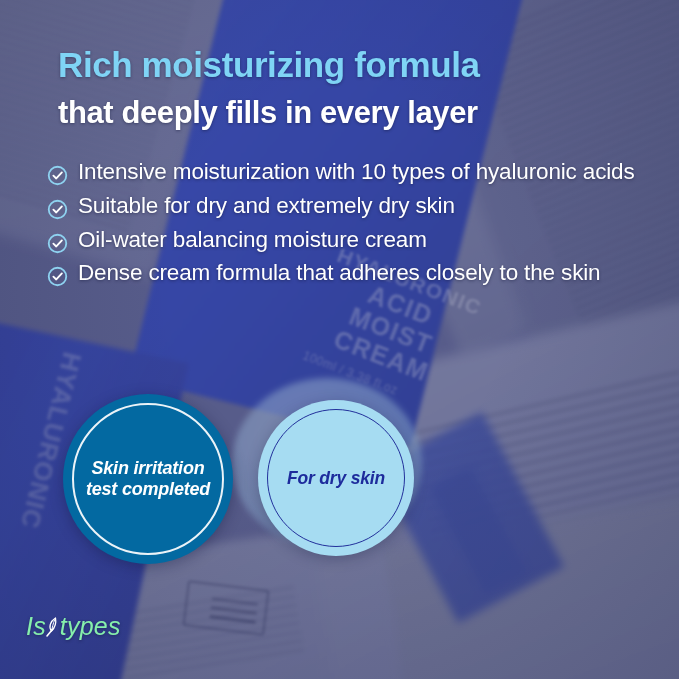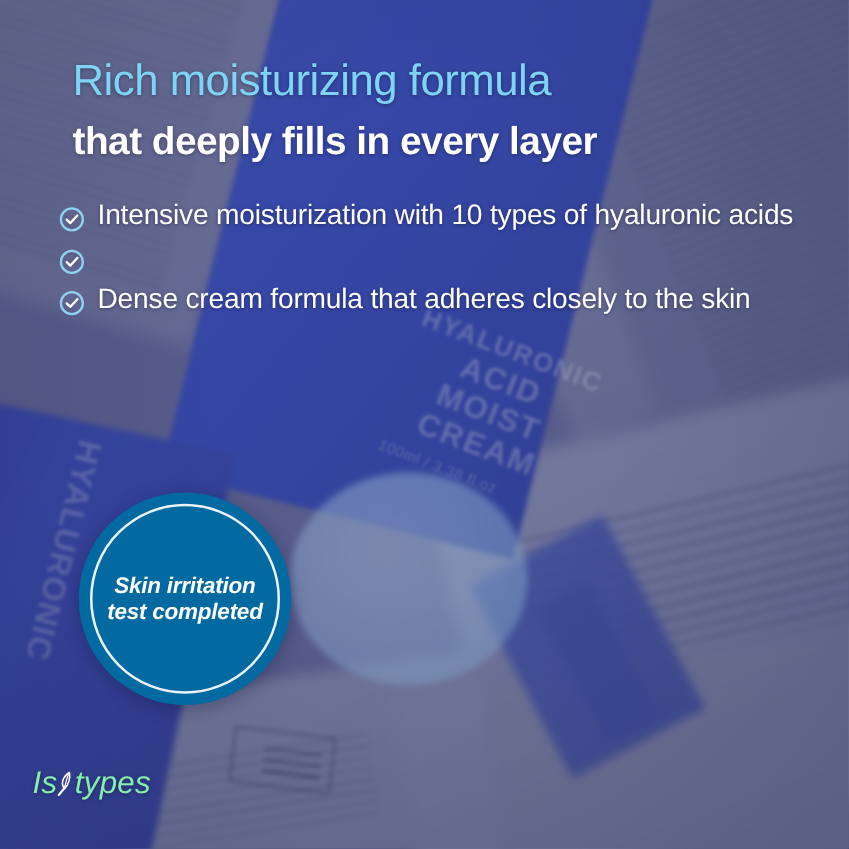--- a/index.html
+++ b/index.html
@@ -251,21 +251,21 @@
   }
   .headline {
     position: absolute;
     left: 58px;
     top: 44px;
     width: 580px;
   }
   .headline .l1 {
     display: block;
     font-size: 35px;
-    font-weight: 400;
+    font-weight: 700;
     color: #7fd4f5;
     letter-spacing: -0.4px;
     line-height: 1.18;
     text-shadow: 0 1px 3px rgba(18,22,54,.45);
   }
   .headline .l2 {
     display: block;
     font-size: 31px;
     font-weight: 700;
     color: #ffffff;
@@ -429,37 +429,51 @@
         </span>
         <span class="bullet-text">Intensive moisturization with 10 types of hyaluronic acids</span>
       </div>
       <div class="bullet">
         <span class="bullet-icon">
           <svg width="21" height="21" viewBox="0 0 24 24">
             <circle cx="12" cy="12" r="10" fill="none" stroke="#8ed2f0" stroke-width="2.1"></circle>
             <path d="M7.3 12.2 L10.6 15.4 L17 8.4" fill="none" stroke="#ffffff" stroke-width="2.1" stroke-linecap="round" stroke-linejoin="round"></path>
           </svg>
         </span>
+        <span class="bullet-text">Suitable for dry and extremely dry skin</span>
+      </div>
+      <div class="bullet">
+        <span class="bullet-icon">
+          <svg width="21" height="21" viewBox="0 0 24 24">
+            <circle cx="12" cy="12" r="10" fill="none" stroke="#8ed2f0" stroke-width="2.1"></circle>
+            <path d="M7.3 12.2 L10.6 15.4 L17 8.4" fill="none" stroke="#ffffff" stroke-width="2.1" stroke-linecap="round" stroke-linejoin="round"></path>
+          </svg>
+        </span>
+        <span class="bullet-text">Oil-water balancing moisture cream</span>
       </div>
       <div class="bullet">
         <span class="bullet-icon">
           <svg width="21" height="21" viewBox="0 0 24 24">
             <circle cx="12" cy="12" r="10" fill="none" stroke="#8ed2f0" stroke-width="2.1"></circle>
             <path d="M7.3 12.2 L10.6 15.4 L17 8.4" fill="none" stroke="#ffffff" stroke-width="2.1" stroke-linecap="round" stroke-linejoin="round"></path>
           </svg>
         </span>
         <span class="bullet-text">Dense cream formula that adheres closely to the skin</span>
       </div>
     </div>
 
     <div class="badge" id="badge-irritation">
       <div class="badge-inner-ring"></div>
       <div class="badge-label">Skin irritation<br>test completed</div>
     </div>
 
+    <div class="badge" id="badge-dryskin">
+      <div class="badge-inner-ring"></div>
+      <div class="badge-label">For dry skin</div>
+    </div>
 
     <div class="logo">
       <span class="logo-text">Is</span>
       <span class="logo-leaf">
         <svg width="17" height="22" viewBox="0 0 17 22">
           <path d="M11.5 2 C6 5.5 4.5 11 7.5 15 C10.5 12 12.5 7.5 11.5 2 Z" fill="none" stroke="#ffffff" stroke-width="1.3" stroke-linejoin="round"></path>
           <path d="M10.8 3.5 C9 7.5 8.4 11.5 7.4 15.2" fill="none" stroke="#ffffff" stroke-width="1"></path>
           <path d="M3 20 L8.6 13.2" fill="none" stroke="#ffffff" stroke-width="1.6" stroke-linecap="round"></path>
         </svg>
       </span>

